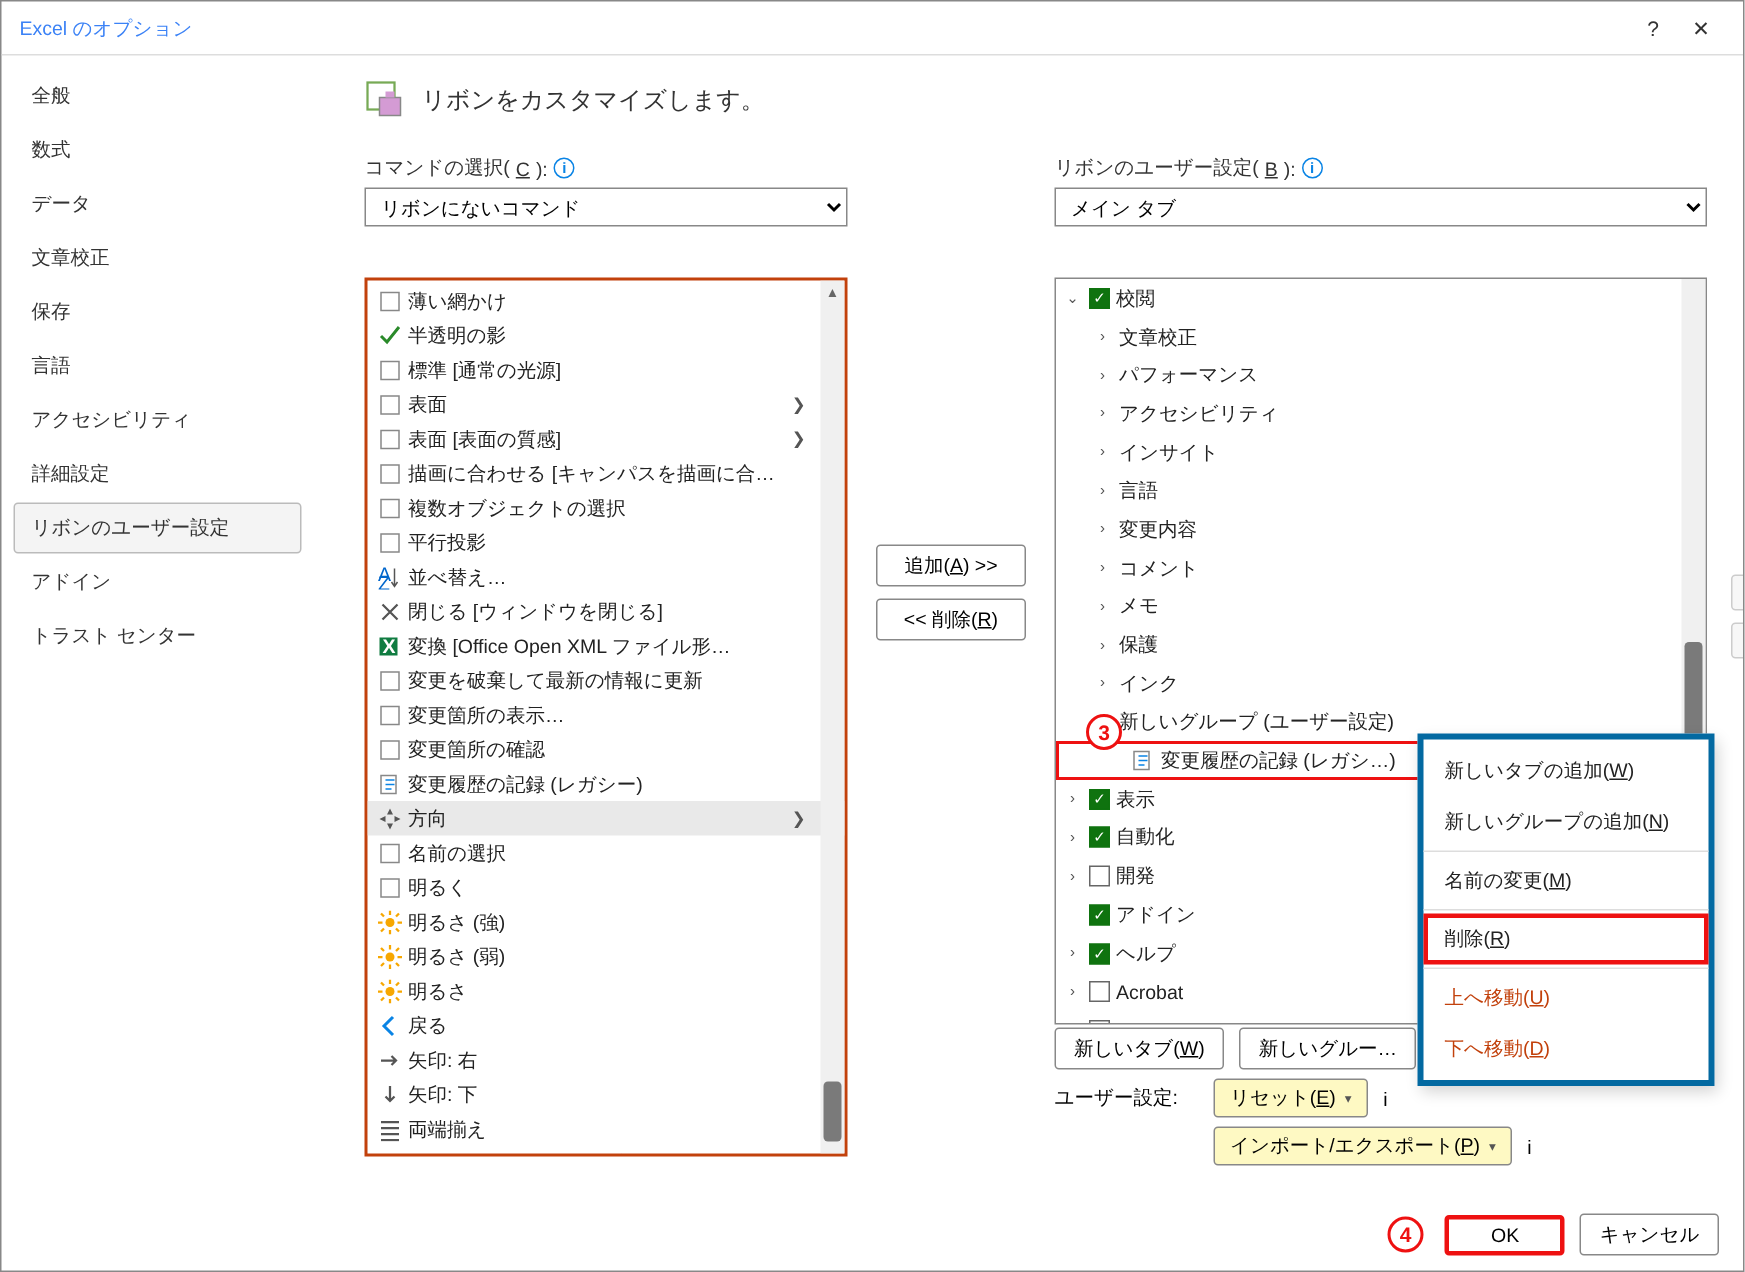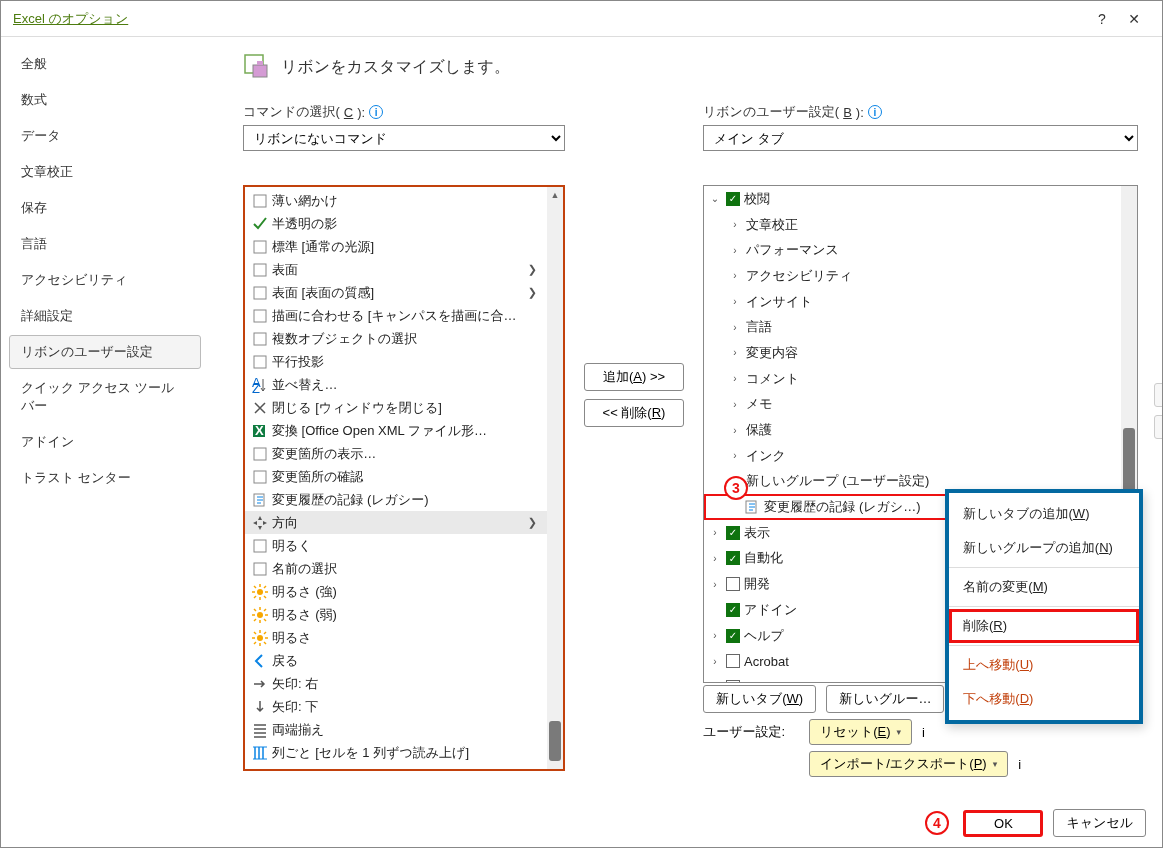--- a/index.html
+++ b/index.html
@@ -1,18 +1,18 @@
 <!DOCTYPE html>
 <html><head>
 <meta charset="utf-8">
 <style>
 * { box-sizing: border-box; margin: 0; padding: 0; font-family: "Yu Gothic UI", "Meiryo", sans-serif; font-size: 13px; }
 body { background: #fff; width: 1163px; height: 848px; border: 1px solid #888; position: relative; }
 .titlebar { height: 36px; display: flex; align-items: center; padding: 0 12px; border-bottom: 1px solid #ddd; }
-.titlebar .title { flex: 1; color: #4d7c0f; text-decoration: underline; }
+.titlebar .title { flex: 1; color: #3b82f6; }
 .titlebar .icon-btn { width: 32px; text-align: center; font-size: 14px; color: #333; cursor: pointer; }
 .main { display: flex; height: calc(848px - 36px - 48px); }
 .sidebar { width: 206px; padding: 10px 6px 0 8px; }
 .sidebar .item { padding: 8px 12px; color: #333; cursor: pointer; border-radius: 2px; margin-bottom: 2px; }
 .sidebar .item.selected { background: #f4f4f4; border: 1px solid #bbb; border-radius: 3px; padding: 7px 11px; }
 .content { flex: 1; padding: 16px 24px 0 36px; display: flex; flex-direction: column; }
 .header-row { display: flex; align-items: center; gap: 10px; margin-bottom: 22px; }
 .ribbon-icon { width: 28px; height: 28px; }
 .header-title { font-size: 16px; color: #333; }
 .two-col { display: flex; gap: 14px; align-items: flex-start; }
@@ -36,21 +36,21 @@
 .col-middle .btn { width: 100px; }
 .tree-container { margin-top: 34px; border: 1px solid #888; height: 498px; overflow: hidden; position: relative; }
 .tree-container .scroll { position: absolute; right: 0; top: 0; bottom: 0; width: 16px; background: #f0f0f0; }
 .tree-container .scroll .thumb { position: absolute; left: 2px; right: 2px; top: 242px; height: 250px; background: #7a7a7a; border-radius: 3px; }
 .tree-container ul { list-style: none; }
 .tree-container li { display: flex; align-items: center; height: 25.7px; gap: 4px; padding: 0 4px; color: #222; }
 .tree-container .exp { width: 14px; font-size: 10px; color: #555; text-align: center; cursor: pointer; }
 .tree-container .chk { width: 14px; height: 14px; border: 1px solid #666; display: inline-flex; align-items: center; justify-content: center; background: #fff; }
 .tree-container .chk.checked { background: #0f730f; border-color: #0f730f; color: #fff; font-size: 10px; }
 .tree-container .ind1 { padding-left: 24px; }
-.tree-container .ind2 { padding-left: 38px; }
+.tree-container .ind2 { padding-left: 48px; }
 .tree-container li.selected { border: 2px solid #e11; }
 .below-tree { margin-top: 2px; display: flex; gap: 10px; align-items: center; }
 .settings-row { margin-top: 6px; display: flex; gap: 10px; align-items: center; }
 .settings-row .lbl { min-width: 96px; }
 .combo-btn { border: 1px solid #888; background: #fef9c3; padding: 3px 10px; border-radius: 3px; display: inline-flex; align-items: center; gap: 6px; cursor: pointer; }
 .combo-btn .caret { font-size: 9px; color: #555; }
 .side-arrows { position: absolute; right: -44px; top: 280px; display: flex; flex-direction: column; gap: 8px; }
 .side-arrows .arrow-btn { width: 28px; height: 24px; border: 1px solid #ccc; background: #f7f7f7; color: #aaa; border-radius: 3px; display: flex; align-items: center; justify-content: center; font-size: 10px; }
 .context-menu { position: absolute; left: 944px; top: 488px; width: 198px; background: #fff; border: 4px solid #0369a1; box-shadow: 2px 4px 10px rgba(0,0,0,0.18); padding: 4px 0; z-index: 20; }
 .context-menu .mi { padding: 8px 14px; color: #222; cursor: pointer; }
@@ -76,21 +76,20 @@
   <div class="sidebar">
     <div class="item">全般</div>
     <div class="item">数式</div>
     <div class="item">データ</div>
     <div class="item">文章校正</div>
     <div class="item">保存</div>
     <div class="item">言語</div>
     <div class="item">アクセシビリティ</div>
     <div class="item">詳細設定</div>
     <div class="item selected">リボンのユーザー設定</div>
-    <div class="item">クイック アクセス ツール バー</div>
     <div class="item">アドイン</div>
     <div class="item">トラスト センター</div>
   </div>
 
   <div class="content">
     <div class="header-row">
       <span class="ribbon-icon">
         <svg width="28" height="28" viewBox="0 0 28 28">
             <rect x="2" y="2" width="18" height="18" fill="none" stroke="#7a5" stroke-width="1.5"></rect>
             <rect x="10" y="12" width="14" height="12" fill="#d49bd4" stroke="#888"></rect>
@@ -206,20 +205,28 @@
                   </svg>
                 </span>
                 <span>変換 [Office Open XML ファイル形…</span>
               </li>
               <li>
                 <span class="li-icon">
                   <svg width="16" height="16" viewBox="0 0 16 16">
                     <rect x="2" y="2" width="12" height="12" fill="none" stroke="#888"></rect>
                   </svg>
                 </span>
+                <span>変更を破棄して最新の情報に更新</span>
+              </li>
+              <li>
+                <span class="li-icon">
+                  <svg width="16" height="16" viewBox="0 0 16 16">
+                    <rect x="2" y="2" width="12" height="12" fill="none" stroke="#888"></rect>
+                  </svg>
+                </span>
                 <span>変更箇所の表示…</span>
               </li>
               <li>
                 <span class="li-icon">
                   <svg width="16" height="16" viewBox="0 0 16 16">
                     <rect x="2" y="2" width="12" height="12" fill="none" stroke="#888"></rect>
                   </svg>
                 </span>
                 <span>変更箇所の確認</span>
               </li>
@@ -240,29 +247,29 @@
                 </span>
                 <span>方向</span>
                 <span class="expand-arrow">❯</span>
               </li>
               <li>
                 <span class="li-icon">
                   <svg width="16" height="16" viewBox="0 0 16 16">
                     <rect x="2" y="2" width="12" height="12" fill="none" stroke="#888"></rect>
                   </svg>
                 </span>
+                <span>名前の選択</span>
+              </li>
+              <li>
+                <span class="li-icon">
+                  <svg width="16" height="16" viewBox="0 0 16 16">
+                    <rect x="2" y="2" width="12" height="12" fill="none" stroke="#888"></rect>
+                  </svg>
+                </span>
                 <span>明るく</span>
-              </li>
-              <li>
-                <span class="li-icon">
-                  <svg width="16" height="16" viewBox="0 0 16 16">
-                    <rect x="2" y="2" width="12" height="12" fill="none" stroke="#888"></rect>
-                  </svg>
-                </span>
-                <span>名前の選択</span>
               </li>
               <li>
                 <span class="li-icon">
                   <svg width="16" height="16" viewBox="0 0 16 16">
                     <circle cx="8" cy="8" r="3" fill="#f7a700"></circle>
                     <g stroke="#f7a700" stroke-width="1.5">
                       <line x1="8" y1="0" x2="8" y2="3"></line>
                       <line x1="8" y1="13" x2="8" y2="16"></line>
                       <line x1="0" y1="8" x2="3" y2="8"></line>
                       <line x1="13" y1="8" x2="16" y2="8"></line>

